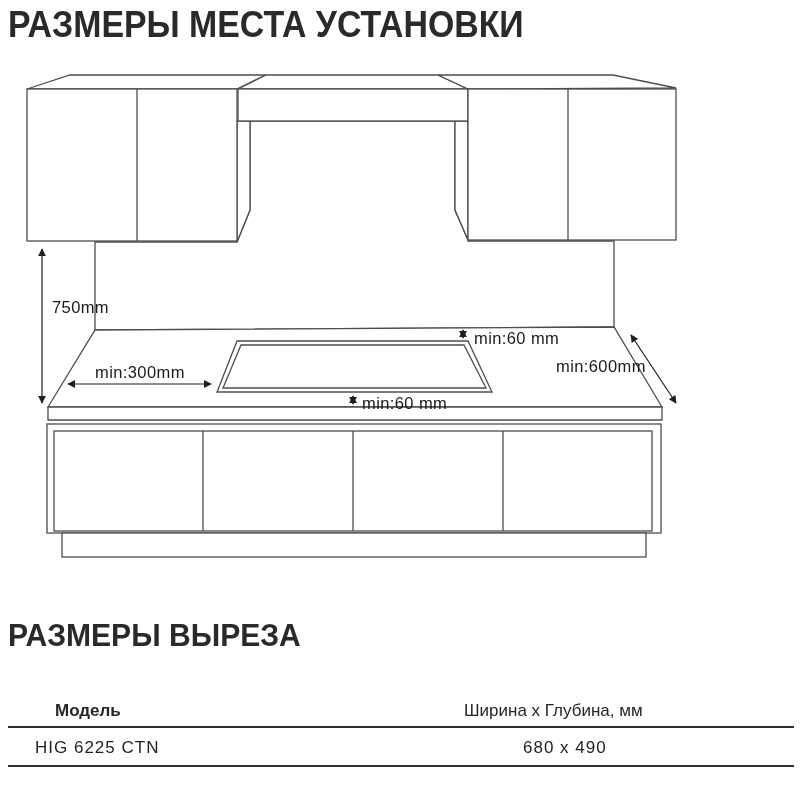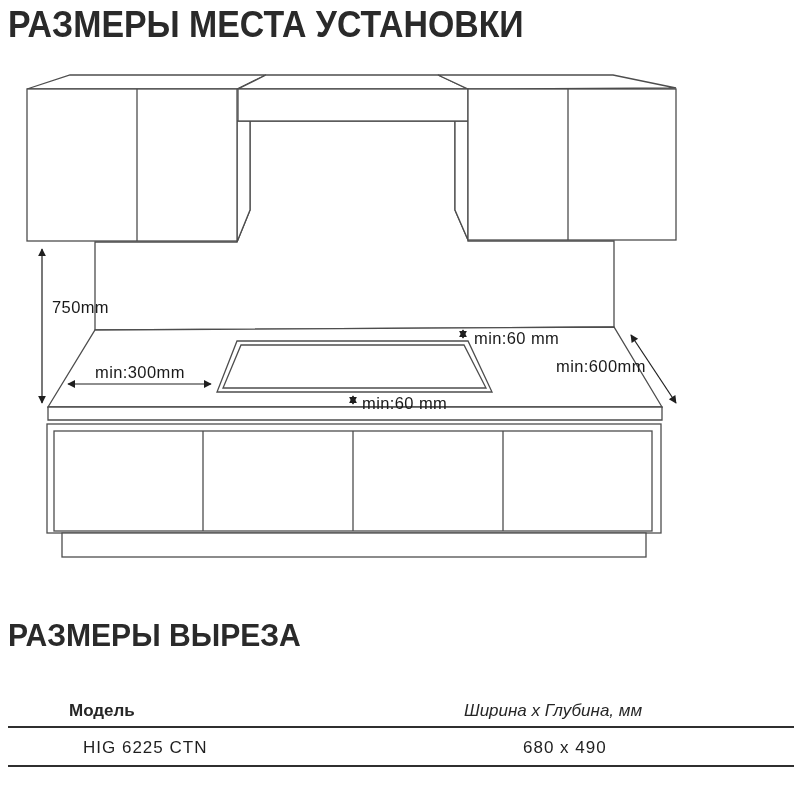--- a/index.html
+++ b/index.html
@@ -74,23 +74,23 @@
 
   <text class="dim" x="52" y="313">750mm</text>
   <text class="dim" x="95" y="378">min:300mm</text>
   <text class="dim" x="474" y="344">min:60 mm</text>
   <text class="dim" x="556" y="372">min:600mm</text>
   <text class="dim" x="362" y="409">min:60 mm</text>
 </svg>
 
 <div id="title2" class="abs title">РАЗМЕРЫ ВЫРЕЗА</div>
 
-<div class="abs th th-bold" style="left:69px;top:701px;">Модель</div>
-<div class="abs th" style="left:464px;top:701px;font-style:italic;">Ширина x Глубина, мм</div>
+<div class="abs th th-bold" style="left:55px;top:701px;">Модель</div>
+<div class="abs th" style="left:464px;top:701px;">Ширина x Глубина, мм</div>
 
 <div class="abs rule" style="top:726px;"></div>
 
 <div>
-  <div class="abs cell" style="left:35px;top:738px;margin-left:48px;">HIG 6225 CTN</div>
+  <div class="abs cell" style="left:35px;top:738px;">HIG 6225 CTN</div>
   <div class="abs cell" style="left:523px;top:738px;">680 x 490</div>
 </div>
 
 <div class="abs rule" style="top:765px;"></div>
 
 </body></html>

